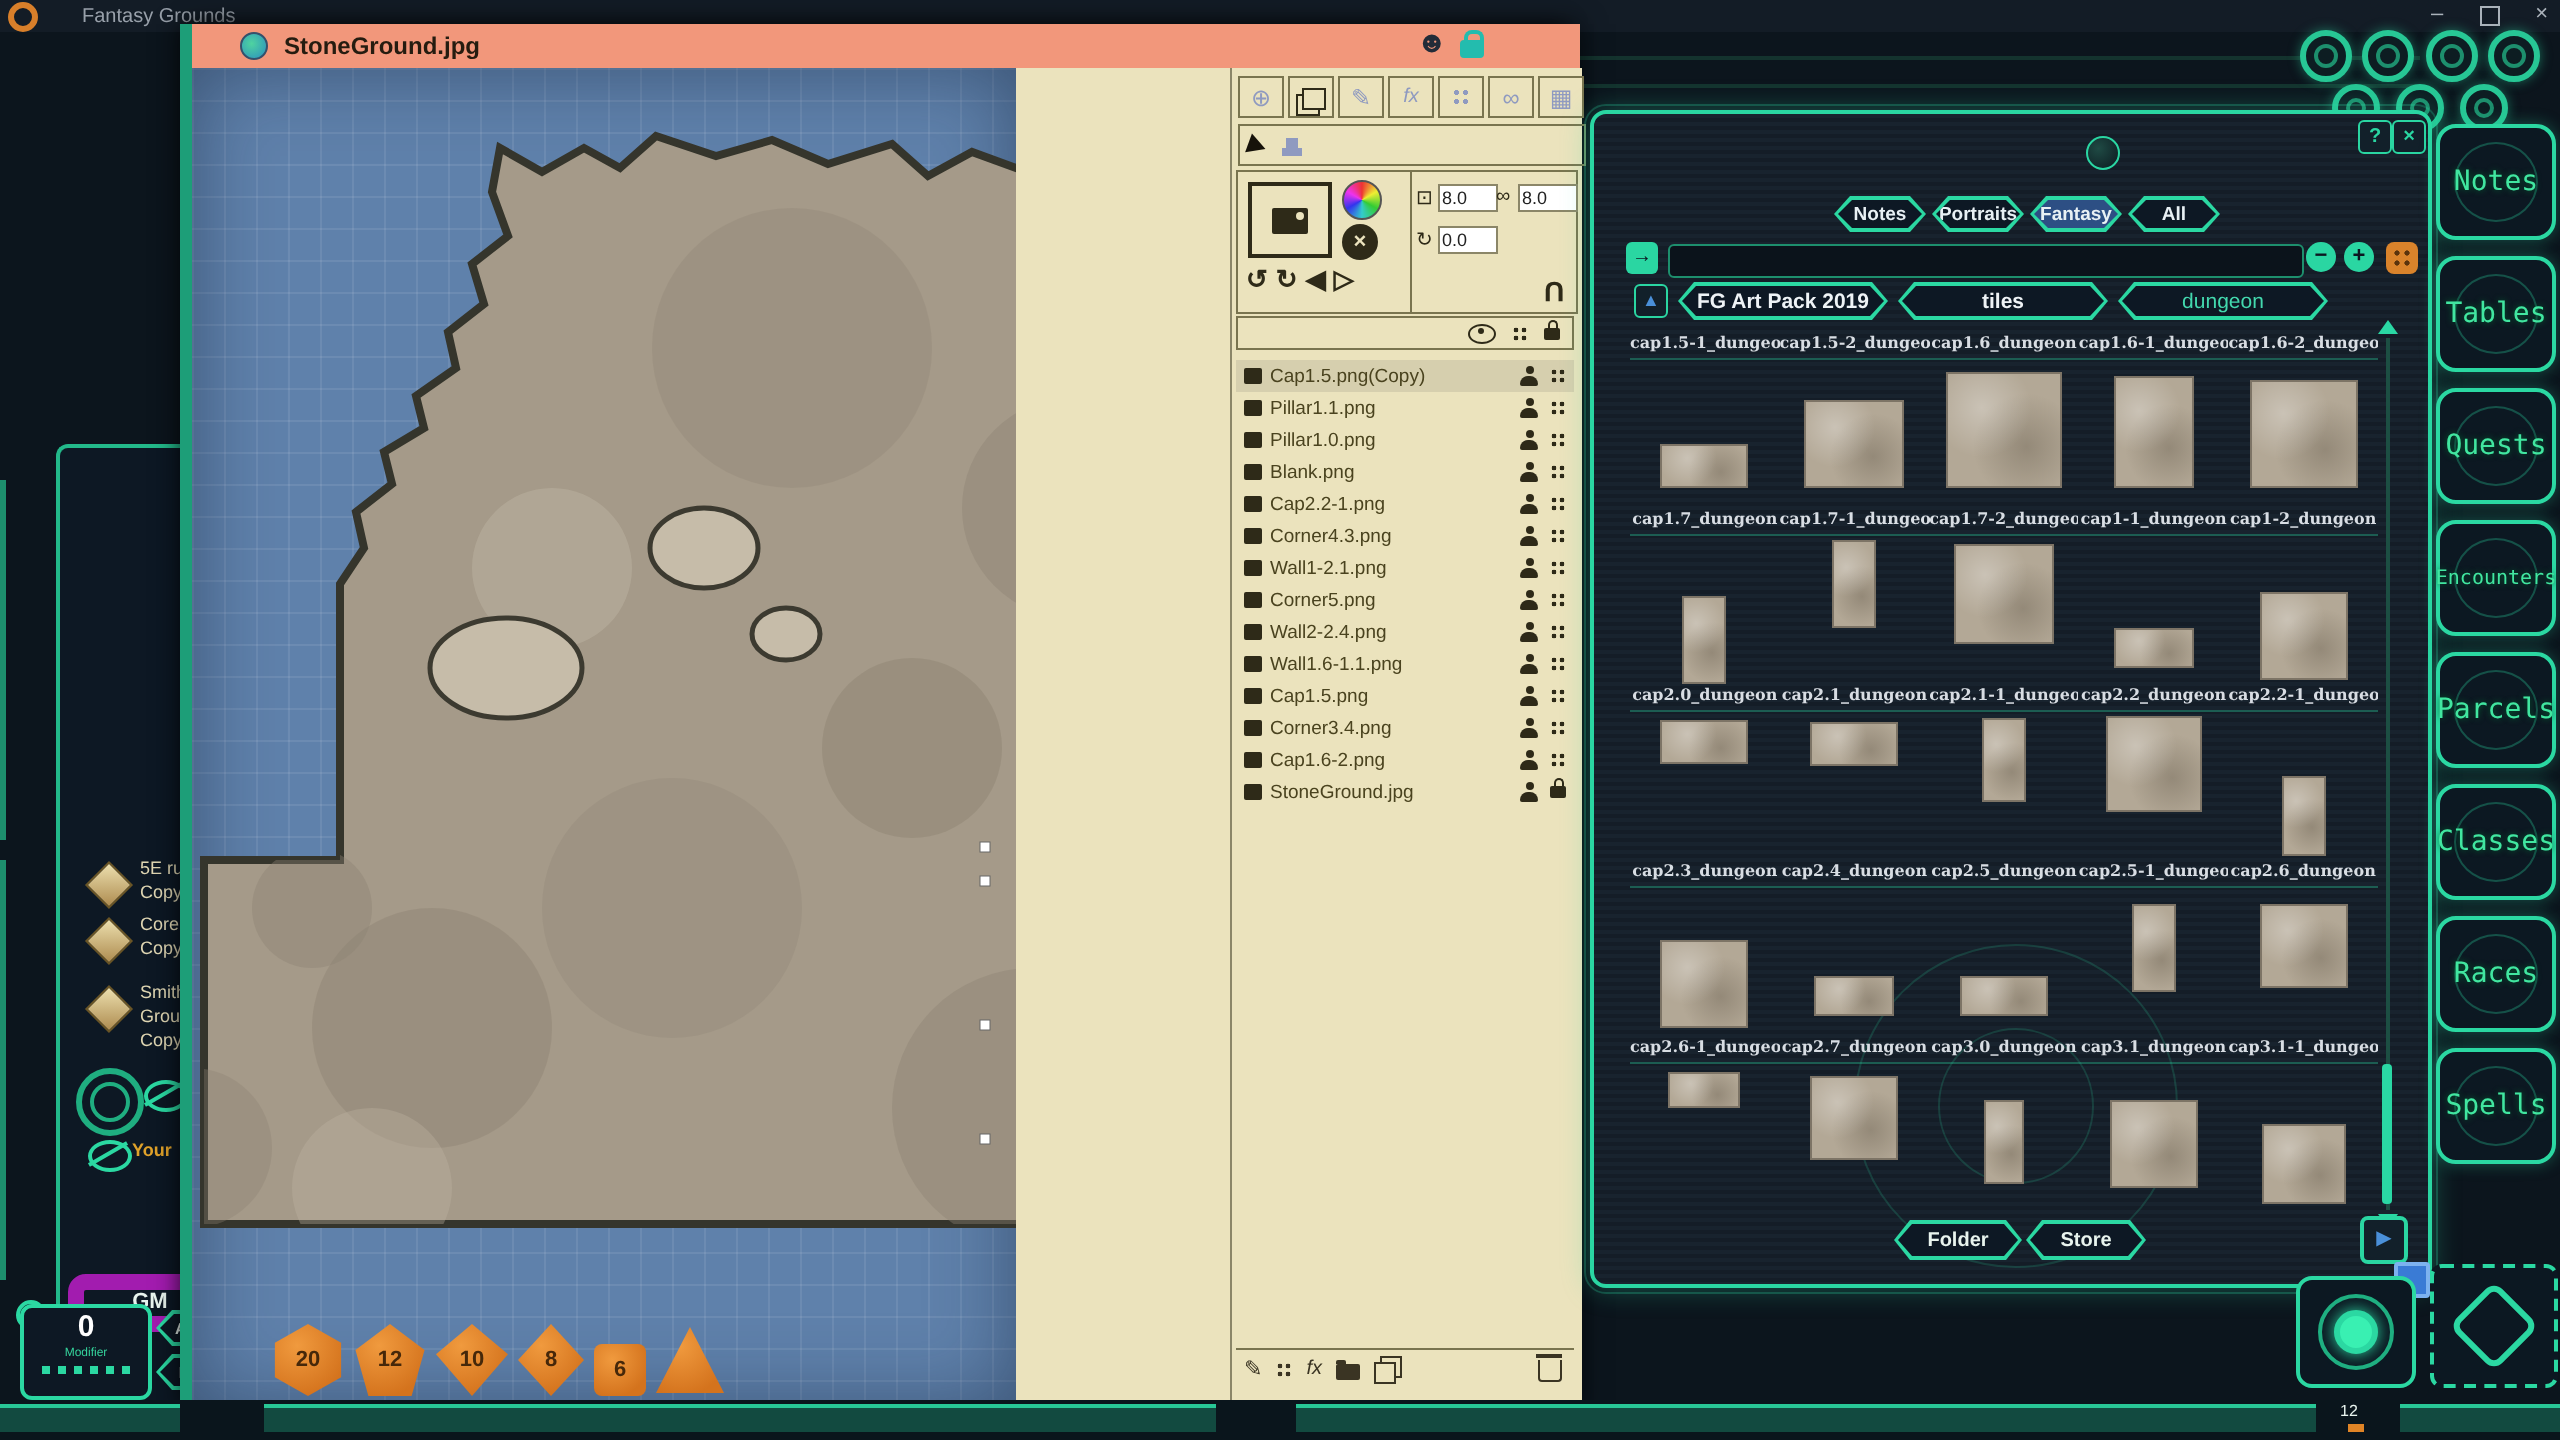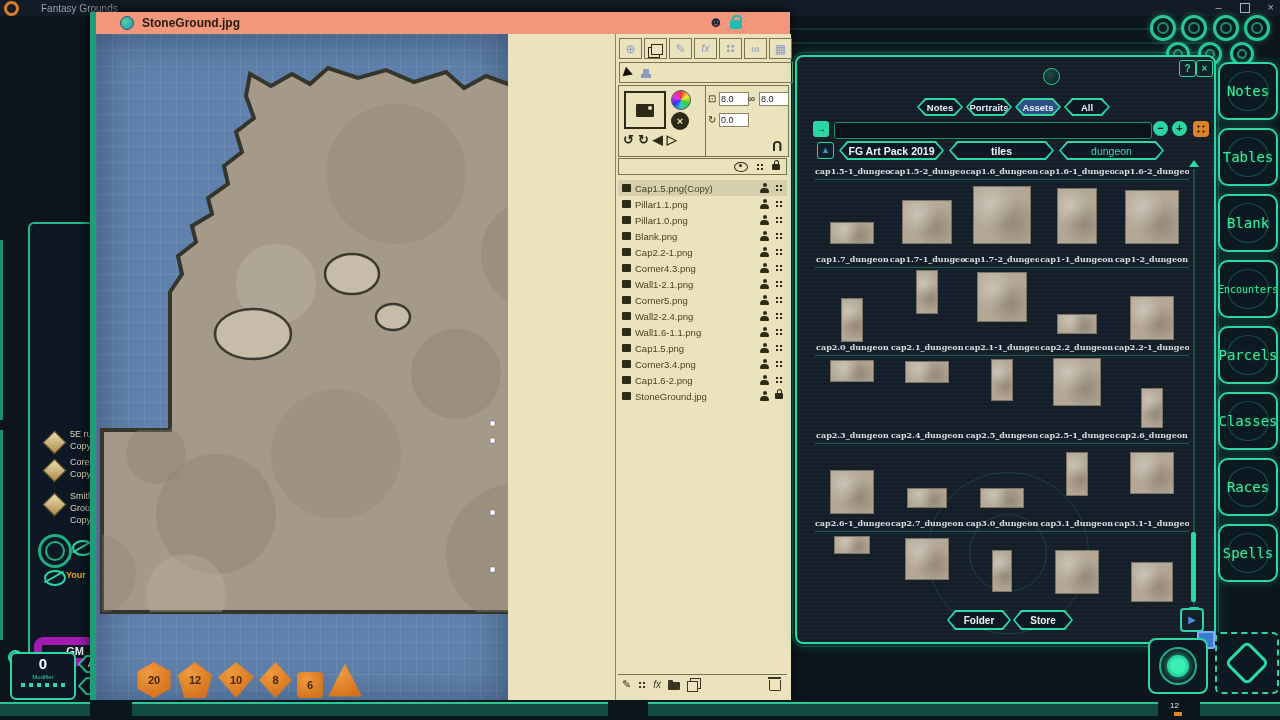--- a/index.html
+++ b/index.html
@@ -488,21 +488,21 @@
 
       <div class="hexbtn tab" data-name="asset-tab">
         <span>Notes</span>
       </div>
 
       <div class="hexbtn tab" data-name="asset-tab">
         <span>Portraits</span>
       </div>
 
       <div class="hexbtn tab active" data-name="asset-tab">
-        <span>Assets</span>
+        <span>Fantasy</span>
       </div>
 
       <div class="hexbtn tab" data-name="asset-tab">
         <span>All</span>
       </div>
     </div>
 
   <div class="searchrow" data-name="asset-search-row">
     <span class="go" data-name="search-go-icon">→</span>
     <input class="sbar" data-name="search-input" value="" style="">
@@ -675,21 +675,21 @@
 
     <div class="sbbtn" data-name="sidebar-button">
       <span>Notes</span>
     </div>
 
     <div class="sbbtn" data-name="sidebar-button">
       <span>Tables</span>
     </div>
 
     <div class="sbbtn" data-name="sidebar-button">
-      <span>Blank</span>
+      <span>Quests</span>
     </div>
 
     <div class="sbbtn small" data-name="sidebar-button">
       <span>Encounters</span>
     </div>
 
     <div class="sbbtn" data-name="sidebar-button">
       <span>Parcels</span>
     </div>
 

